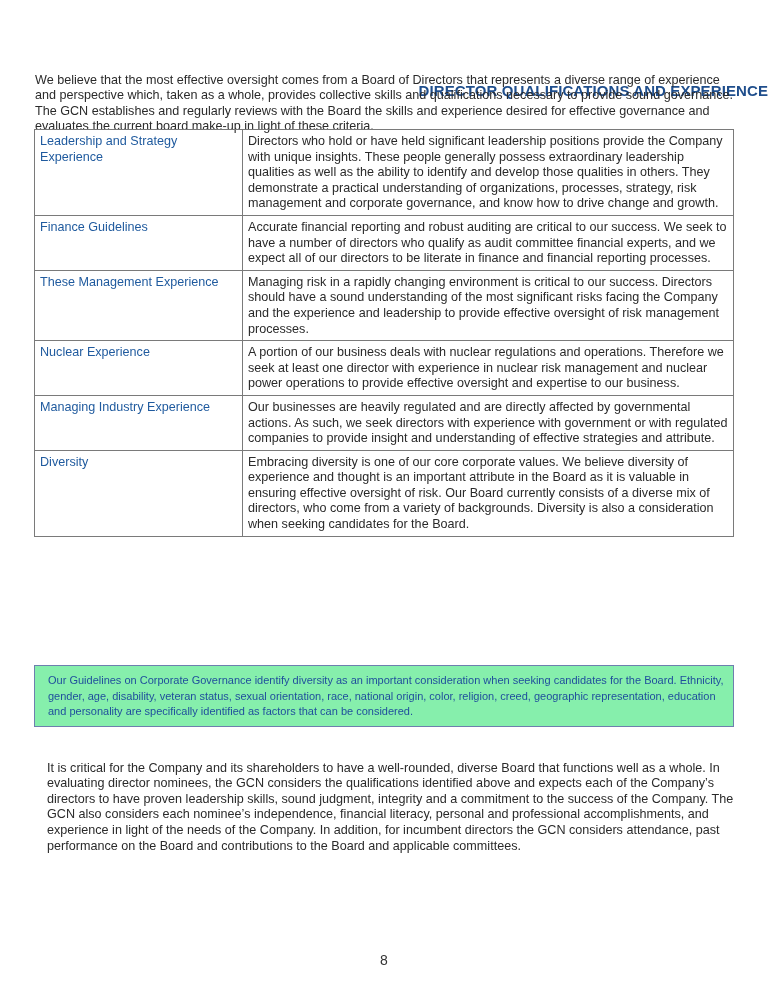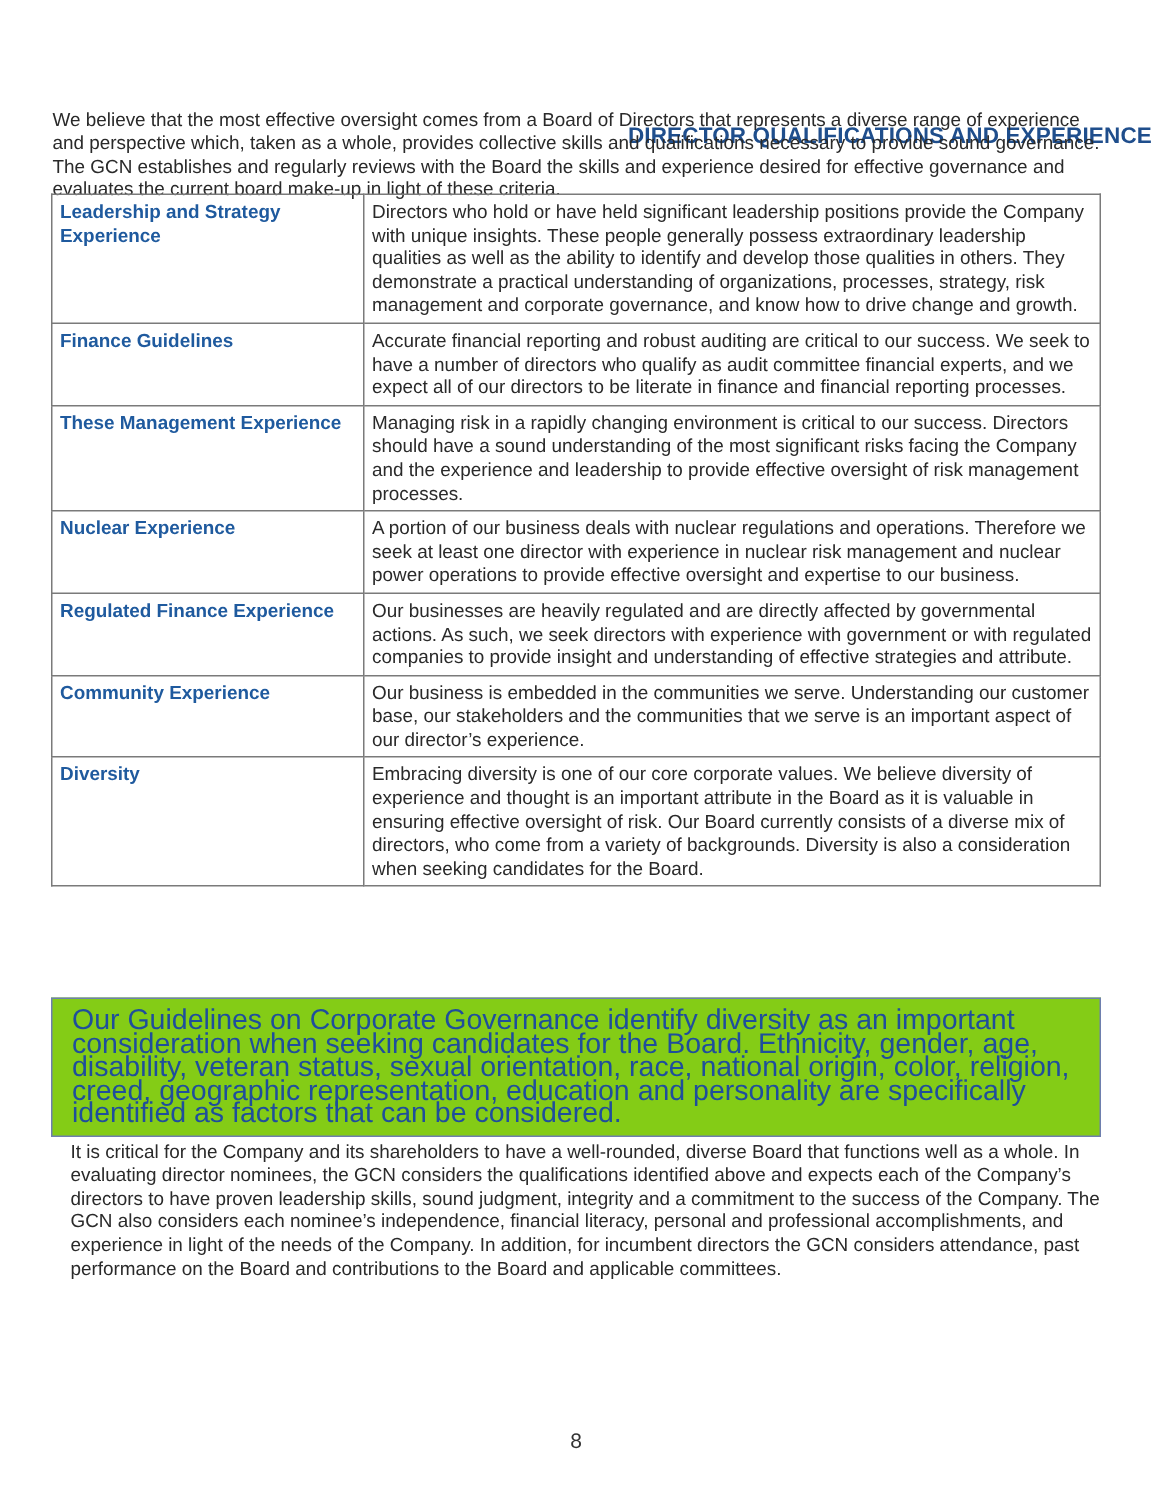--- a/index.html
+++ b/index.html
@@ -45,39 +45,39 @@
     font-size: 12.6px;
     line-height: 15.6px;
   }
   .qual-table td {
     border: 1px solid #7a7a7a;
     vertical-align: top;
     padding: 4px 5px 3px 5px;
   }
   .qual-table td.q-name {
     width: 197px;
-    font-weight: bold;
+    font-weight: normal;
     color: #1f5a9e;
     margin-left: 48px;
   }
   .qual-table td.q-desc {
     color: #2a2a2a;
     padding-right: 1px;
   }
   .callout {
     position: absolute;
     top: 665px;
     left: 34px;
     width: 698px;
-    background: #84cc16;
+    background: #86efac;
     border: 1px solid #6e7fae;
     padding: 7px 0 6px 13px;
     box-sizing: border-box;
     width: 700px;
-    font-size: 19px;
+    font-size: 11px;
     line-height: 15.6px;
     color: #1f4e9c;
   }
   .closing {
     position: absolute;
     top: 748px;
     left: 47px;
     width: 700px;
     font-size: 12.6px;
     line-height: 15.6px;
@@ -112,26 +112,22 @@
     </tr>
     <tr>
       <td class="q-name">These Management Experience</td>
       <td class="q-desc">Managing risk in a rapidly changing environment is critical to our success. Directors should have a sound understanding of the most significant risks facing the Company and the experience and leadership to provide effective oversight of risk management processes.</td>
     </tr>
     <tr>
       <td class="q-name">Nuclear Experience</td>
       <td class="q-desc">A portion of our business deals with nuclear regulations and operations. Therefore we seek at least one director with experience in nuclear risk management and nuclear power operations to provide effective oversight and expertise to our business.</td>
     </tr>
     <tr>
-      <td class="q-name">Regulated Finance Experience</td>
+      <td class="q-name">Managing Industry Experience</td>
       <td class="q-desc">Our businesses are heavily regulated and are directly affected by governmental actions. As such, we seek directors with experience with government or with regulated companies to provide insight and understanding of effective strategies and attribute.</td>
-    </tr>
-    <tr>
-      <td class="q-name">Community Experience</td>
-      <td class="q-desc">Our business is embedded in the communities we serve. Understanding our customer base, our stakeholders and the communities that we serve is an important aspect of our director’s experience.</td>
     </tr>
     <tr>
       <td class="q-name">Diversity</td>
       <td class="q-desc">Embracing diversity is one of our core corporate values. We believe diversity of experience and thought is an important attribute in the Board as it is valuable in ensuring effective oversight of risk. Our Board currently consists of a diverse mix of directors, who come from a variety of backgrounds. Diversity is also a consideration when seeking candidates for the Board.</td>
     </tr>
   </tbody>
 </table>
 
 <div class="callout">Our Guidelines on Corporate Governance identify diversity as an important consideration when seeking candidates for the Board. Ethnicity, gender, age, disability, veteran status, sexual orientation, race, national origin, color, religion, creed, geographic representation, education and personality are specifically identified as factors that can be considered.</div>
 

